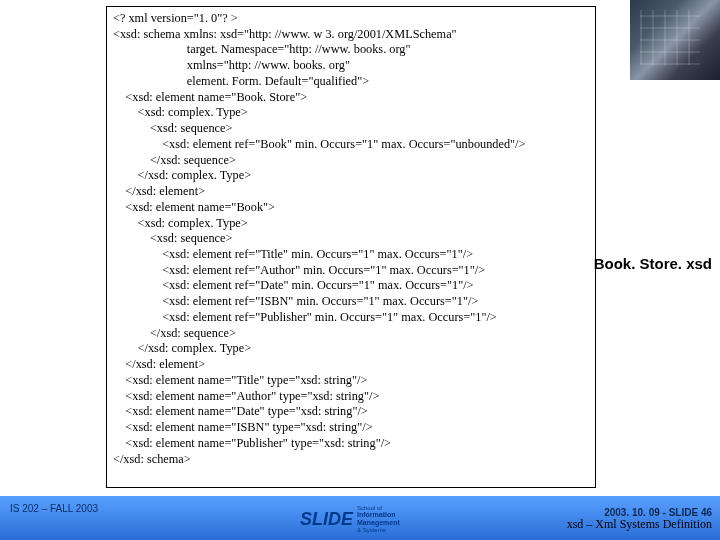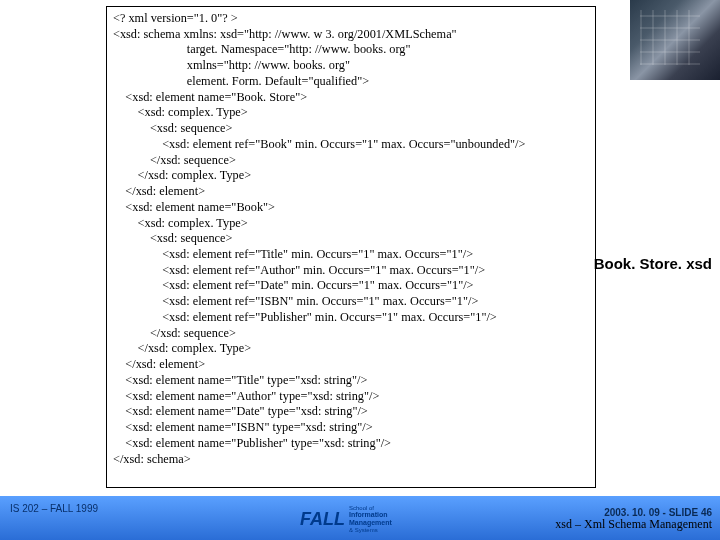--- a/index.html
+++ b/index.html
@@ -139,25 +139,25 @@
     &lt;xsd: element name="Author" type="xsd: string"/&gt;
     &lt;xsd: element name="Date" type="xsd: string"/&gt;
     &lt;xsd: element name="ISBN" type="xsd: string"/&gt;
     &lt;xsd: element name="Publisher" type="xsd: string"/&gt;
 &lt;/xsd: schema&gt;</span></div>
 
 <div class="side-label">Book. Store. xsd</div>
 
 <div class="footer-bar"></div>
 
-<div class="footer-left">IS 202 – FALL 1999</div>
+<div class="footer-left">IS 202 – FALL 2003</div>
 <div class="footer-right-top">2003. 10. 09 - SLIDE 46</div>
-<div class="footer-right-bottom">xsd – Xml Schema Management</div>
+<div class="footer-right-bottom">xsd – Xml Systems Definition</div>
 
 <div class="sims-logo">
-  <span class="sims-text">FALL</span>
+  <span class="sims-text">SLIDE</span>
   <span class="sims-sub">
     <span>School of</span><br>
     <b>Information</b><br>
     <b>Management</b><br>
     <span>&amp; Systems</span>
   </span>
 </div>
 
 </body></html>

